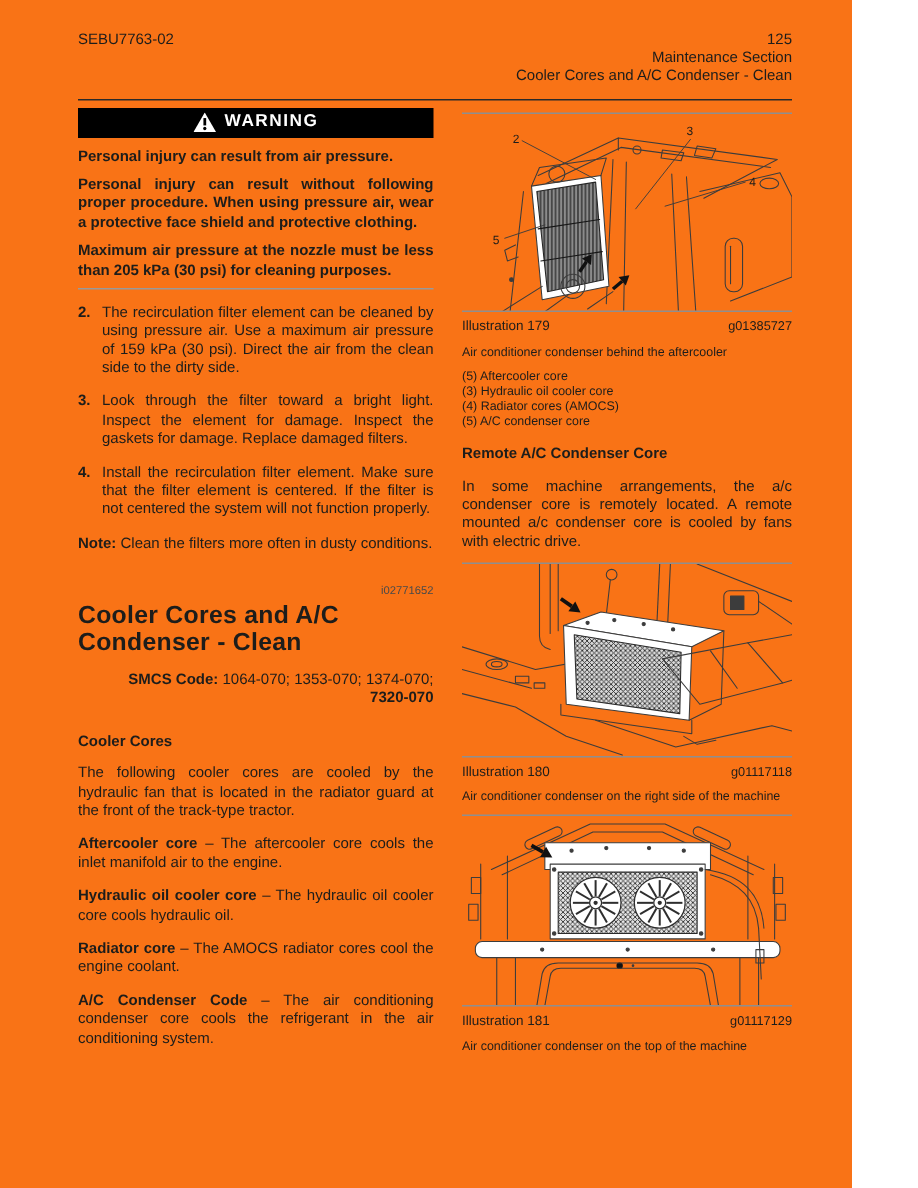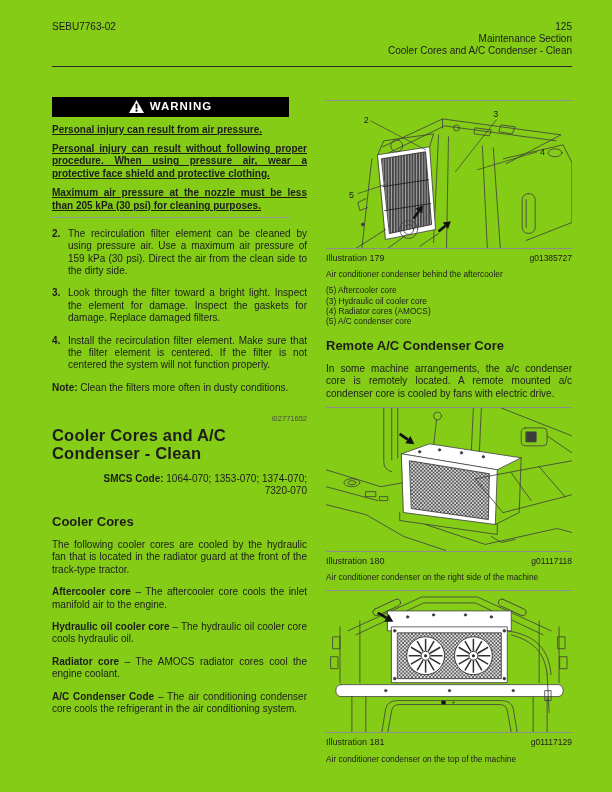--- a/index.html
+++ b/index.html
@@ -1,49 +1,49 @@
 <!DOCTYPE html>
 <html><head>
 <meta charset="utf-8">
 <style>
   * { margin:0; padding:0; box-sizing:border-box; }
   html,body { background:#ffffff; }
   .page {
-    position:relative; width:612px; height:792px; background:#84cc16;
+    position:relative; width:568px; height:792px; background:#f97316;
     color:#1d1d1b; font-family:"Liberation Sans", sans-serif;
     font-size:10px; line-height:1.24; padding:21px 40px 0 52px; overflow:hidden;
   }
   
   .hdr { display:flex; justify-content:space-between; align-items:flex-start; }
   .hdr-right { text-align:right; line-height:1.22; }
   .hdr-rule { border-top:1px solid #2a2a2a; margin-top:8px; }
-  .cols { display:flex; gap:19px; margin-top:30px; }
+  .cols { display:flex; gap:19px; margin-top:5px; }
   .col-left { width:255px; }
   .col-right { width:246px; }
 
   
   .warn-bar {
     width:237px; height:20px; background:#000; color:#fff;
     display:flex; align-items:center; justify-content:center; gap:6px;
     font-weight:bold; font-size:11.5px; letter-spacing:1px;
   }
-  .warn-p { font-weight:bold; text-align:justify; margin-top:7px;text-decoration:underline; }
+  .warn-p { font-weight:bold; text-align:justify; margin-top:7px; }
   .warn-rule { border-top:1.6px solid #9a9a9a; margin-top:5px; width:237px; }
 
   
   .step { display:flex; margin-top:10px; }
   .step .num { width:16px; flex:none; font-weight:bold; }
   .step .txt { flex:1; text-align:justify; }
   .note { margin-top:10px; }
 
   .art-id { text-align:right; font-size:7.5px; color:#4a4a4a; margin-top:20px; }
   h1.article-title { font-size:16.5px; line-height:1.14; letter-spacing:0.2px; margin-top:2px; }
   .smcs { margin-top:10px;text-align:right; }
-  .smcs-2 { padding-left:10px; }
-  h2 { font-size:13px; }
+  .smcs-2 { padding-left:10px;font-weight:bold; }
+  h2 { font-size:10px; }
   .h2-cooler { margin-top:16px; }
   p.body { margin-top:9px; text-align:justify; }
   .def { margin-top:10px; text-align:justify; }
 
   
   .fig-rule { border-top:1px solid #8f8f8f; }
   .fig svg { display:block; width:100%; height:auto; }
   .fig-meta { display:flex; justify-content:space-between; align-items:baseline; margin-top:4px; }
   .fig-label { font-size:9px;text-align:center; }
   .fig-gid { font-size:8.5px; }

